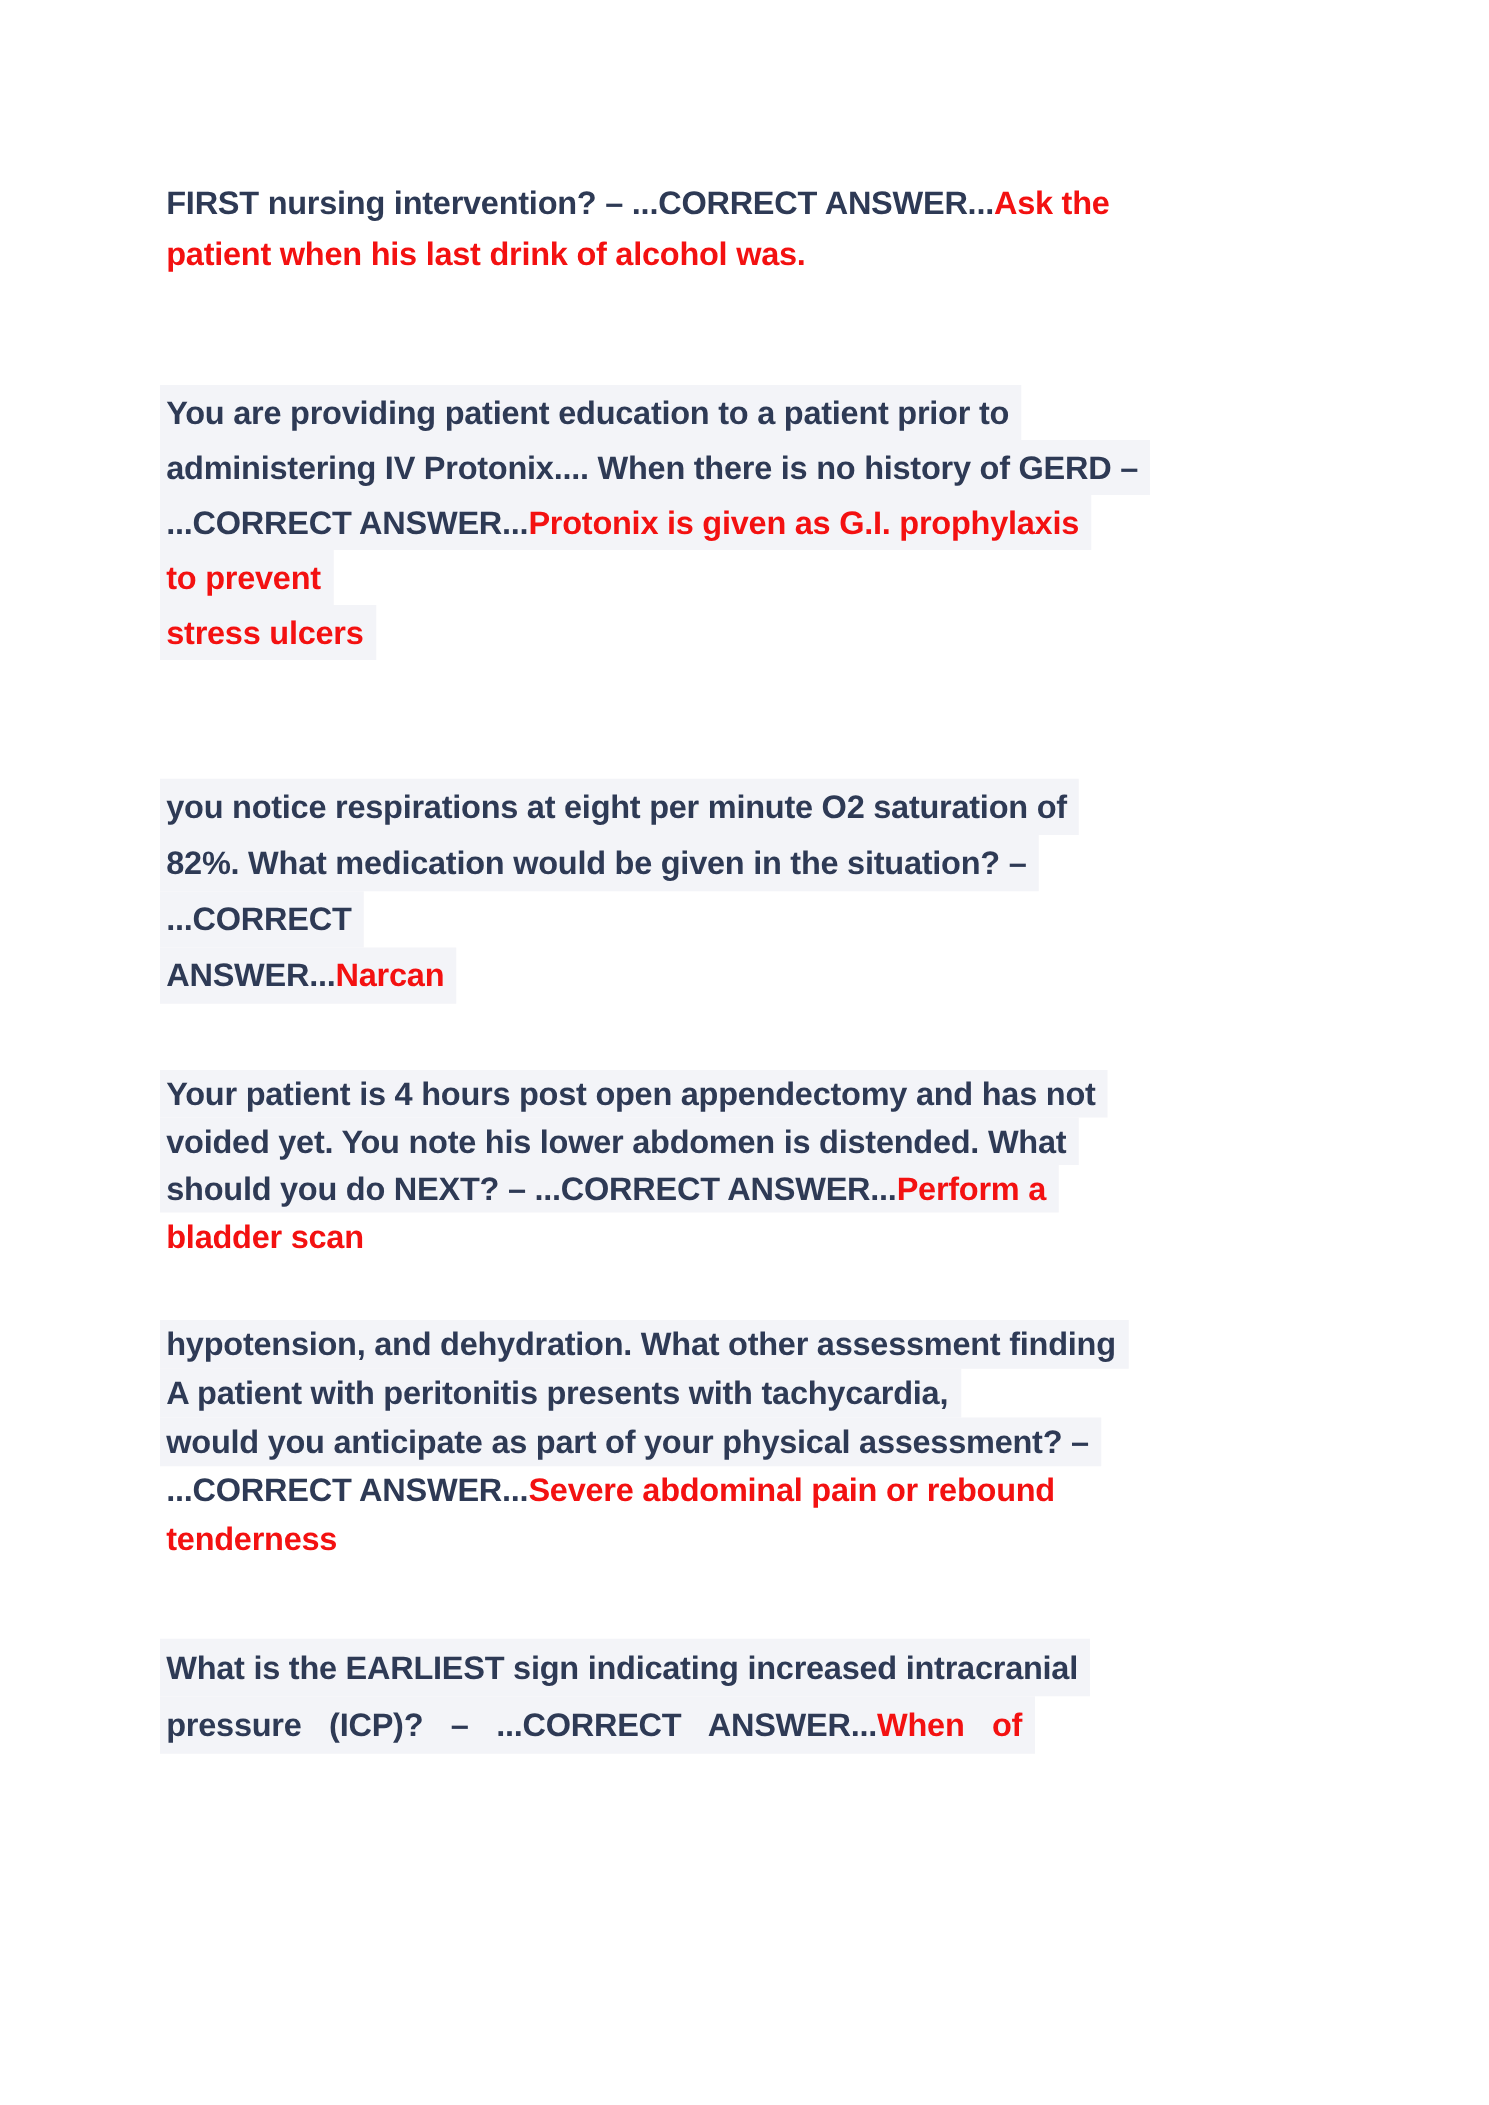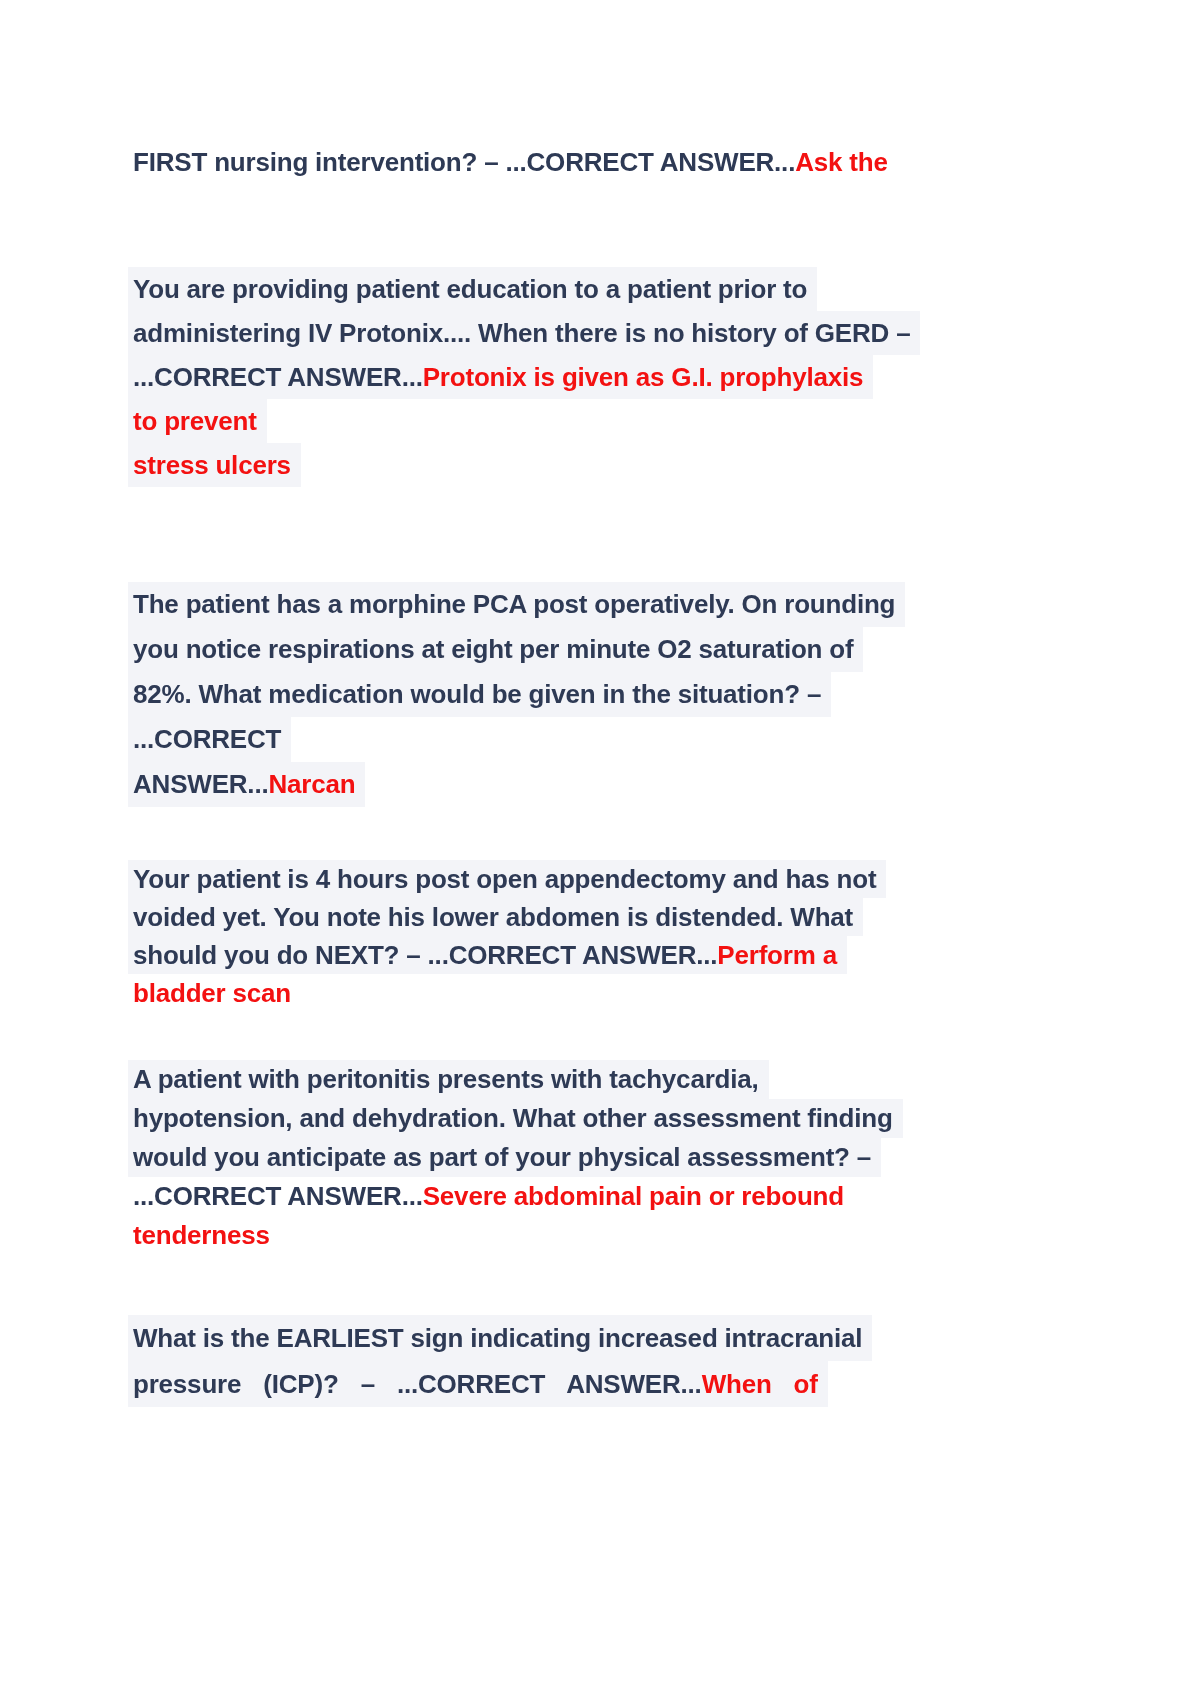--- a/index.html
+++ b/index.html
@@ -38,44 +38,44 @@
   .question-text { color: var(--q-color, #2e3a55); }
   .answer-text   { color: var(--a-color, #f31111); }
 </style>
 </head>
 <body>
 
 <div class="page" style="background: rgb(255, 255, 255);">
   <div class="content" id="doc-content">
       <div class="qa-block" style="margin-top: 0px; line-height: 41px;">
         <div class="line"><span class="question-text">FIRST nursing intervention? – ...CORRECT ANSWER...</span><span class="answer-text">Ask the</span></div>
+        <div class="line"><span class="answer-text">patient when his last drink of alcohol was.</span></div>
       </div>
       <div class="qa-block" style="margin-top: 84px; line-height: 44px;">
         <div class="line hl"><span class="question-text">You are providing patient education to a patient prior to</span></div>
         <div class="line hl"><span class="question-text">administering IV Protonix.... When there is no history of GERD –</span></div>
         <div class="line hl"><span class="question-text">...CORRECT ANSWER...</span><span class="answer-text">Protonix is given as G.I. prophylaxis</span></div>
         <div class="line hl"><span class="answer-text">to prevent</span></div>
         <div class="line hl"><span class="answer-text">stress ulcers</span></div>
       </div>
       <div class="qa-block" style="margin-top: 95px; line-height: 45px;">
-        <div class="line hl"><span class="question-text">The patient has a morphine PCA post operatively. On rounding</span></div>
         <div class="line hl"><span class="question-text">you notice respirations at eight per minute O2 saturation of</span></div>
         <div class="line hl"><span class="question-text">82%. What medication would be given in the situation? –</span></div>
         <div class="line hl"><span class="question-text">...CORRECT</span></div>
         <div class="line hl"><span class="question-text">ANSWER...</span><span class="answer-text">Narcan</span></div>
       </div>
       <div class="qa-block" style="margin-top: 53px; line-height: 38px;">
         <div class="line hl"><span class="question-text">Your patient is 4 hours post open appendectomy and has not</span></div>
         <div class="line hl"><span class="question-text">voided yet. You note his lower abdomen is distended. What</span></div>
         <div class="line hl"><span class="question-text">should you do NEXT? – ...CORRECT ANSWER...</span><span class="answer-text">Perform a</span></div>
         <div class="line"><span class="answer-text">bladder scan</span></div>
       </div>
       <div class="qa-block" style="margin-top: 48px; line-height: 39px;">
+        <div class="line hl"><span class="question-text">hypotension, and dehydration. What other assessment finding</span></div>
         <div class="line hl"><span class="question-text">A patient with peritonitis presents with tachycardia,</span></div>
-        <div class="line hl"><span class="question-text">hypotension, and dehydration. What other assessment finding</span></div>
         <div class="line hl"><span class="question-text">would you anticipate as part of your physical assessment? –</span></div>
         <div class="line"><span class="question-text">...CORRECT ANSWER...</span><span class="answer-text">Severe abdominal pain or rebound</span></div>
         <div class="line"><span class="answer-text">tenderness</span></div>
       </div>
       <div class="qa-block" style="margin-top: 60px; line-height: 46px;">
         <div class="line hl"><span class="question-text">What is the EARLIEST sign indicating increased intracranial</span></div>
         <div class="line hl" style="word-spacing: 15px;"><span class="question-text">pressure (ICP)? – ...CORRECT ANSWER...</span><span class="answer-text">When of</span></div>
       </div>
     </div>
 </div>

